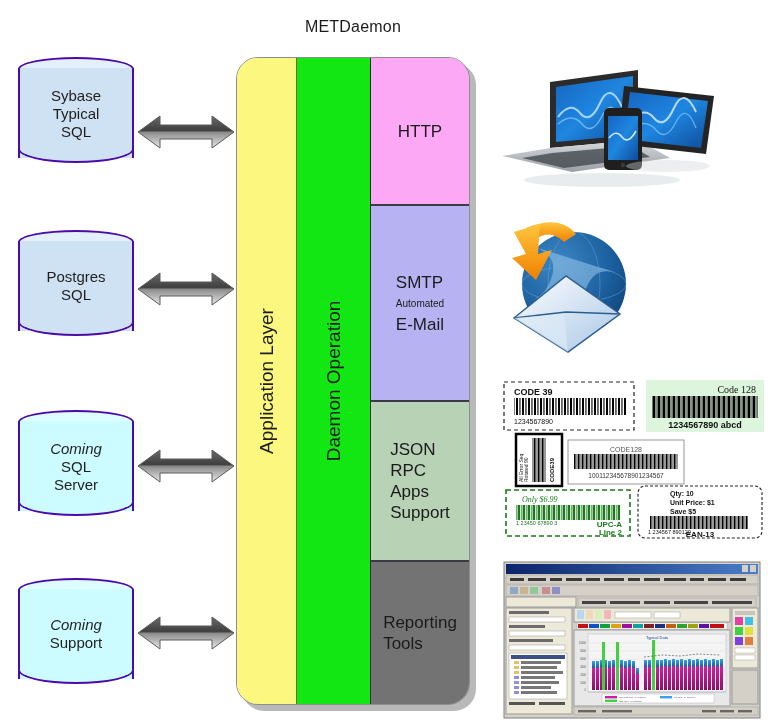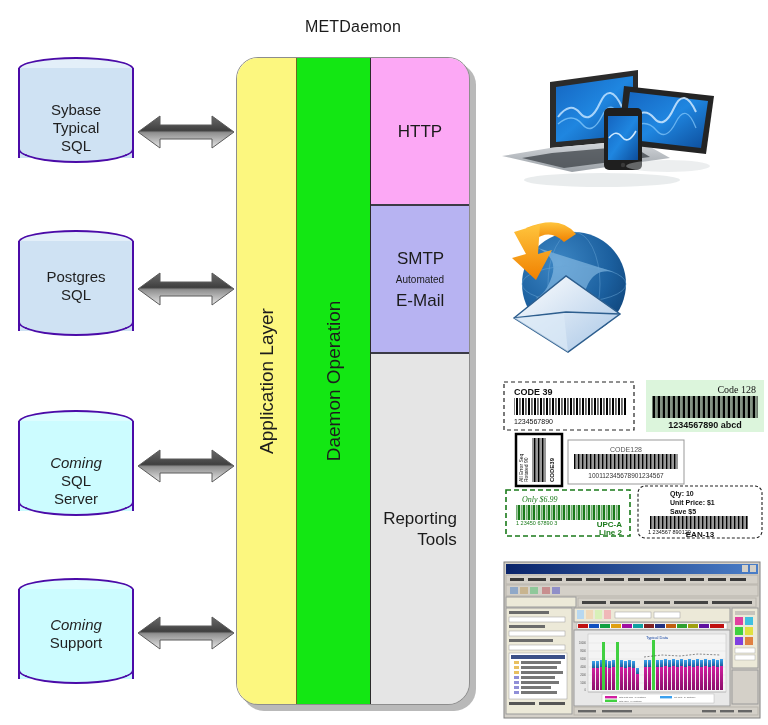--- a/index.html
+++ b/index.html
@@ -17,21 +17,21 @@
             border:2px solid #4B0BA8;border-top:none;border-bottom:none;
             background:#CFE2F3;box-sizing:border-box;}
   .db .bottom{position:absolute;left:0;top:78px;width:116px;height:28px;
               border:2px solid #4B0BA8;border-radius:0 0 58px 58px/0 0 14px 14px;
               background:#CFE2F3;box-sizing:border-box;border-top:none;}
   .db .top{position:absolute;left:0;top:0;width:116px;height:24px;
            border:2px solid #4B0BA8;border-radius:58px/12px;
            background:#E3EFF9;box-sizing:border-box;}
   .db.cyan .body,.db.cyan .bottom{background:#CCFCFF;}
   .db.cyan .top{background:#DDFDFF;}
-  .db .label{position:absolute;left:0;top:44px;width:116px;text-align:center;
+  .db .label{position:absolute;left:0;top:30px;width:116px;text-align:center;
              font-size:15px;line-height:18px;color:#1f1f1f;}
   .db .label i{font-style:italic;text-align:right;}
 
   
   .arrow{position:absolute;width:72px;height:38px;}
   .arrow svg{display:block;}
 
   
   .panel{position:absolute;left:236px;top:57px;width:234px;height:648px;}
   .panel .shadow{position:absolute;left:6px;top:6px;width:234px;height:648px;
@@ -41,29 +41,29 @@
                 border:1px solid #8d8d8d;box-sizing:border-box;
                 display:flex;}
   .col{position:relative;height:100%;box-sizing:border-box;}
   .col-app{width:60px;background:#FCF77F;border-right:1px solid #6b6b24;}
   .col-dae{width:74px;background:#13E713;border-right:1px solid #2b2b2b;}
   .col-svc{flex:1;display:flex;flex-direction:column;}
   .vlabel{position:absolute;left:50%;top:50%;
           transform:translate(-50%,-50%) rotate(-90deg);
           white-space:nowrap;font-size:19px;color:#1d1d1d;}
   .svc{position:relative;display:flex;align-items:center;justify-content:center;
-       text-align:right;box-sizing:border-box;
+       text-align:left;box-sizing:border-box;
        border-bottom:2px solid #3b3b46;}
   .svc:last-child{border-bottom:none;}
   .svc .t{font-size:17px;line-height:21px;color:#1b1b1b;}
   .svc .t .sm{font-size:10px;}
   .svc-http{height:148px;background:#FCA8F5;}
-  .svc-smtp{height:148px;background:#B7B3F2;}
+  .svc-smtp{height:196px;background:#B7B3F2;}
   .svc-json{height:160px;background:#B7D2B4;}
-  .svc-rep{flex:1;background:#e5e5e5;}
+  .svc-rep{flex:1;background:#737373;}
 
   
   .ill{position:absolute;}
 
   
   .devices{left:492px;top:62px;width:272px;height:132px;}
   
   .globemail{left:492px;top:214px;width:160px;height:140px;}
   
   .barcodes{left:498px;top:378px;width:268px;height:162px;}
@@ -166,20 +166,28 @@
         <div class="svc svc-http">
           <div class="t">
             <div>HTTP</div>
           </div>
         </div>
         <div class="svc svc-smtp">
           <div class="t">
             <div>SMTP</div>
             <div class="sm">Automated</div>
             <div>E-Mail</div>
+          </div>
+        </div>
+        <div class="svc svc-json">
+          <div class="t">
+            <div>JSON</div>
+            <div>RPC</div>
+            <div>Apps</div>
+            <div>Support</div>
           </div>
         </div>
         <div class="svc svc-rep">
           <div class="t">
             <div>Reporting</div>
             <div>Tools</div>
           </div>
         </div>
       </div>
 

